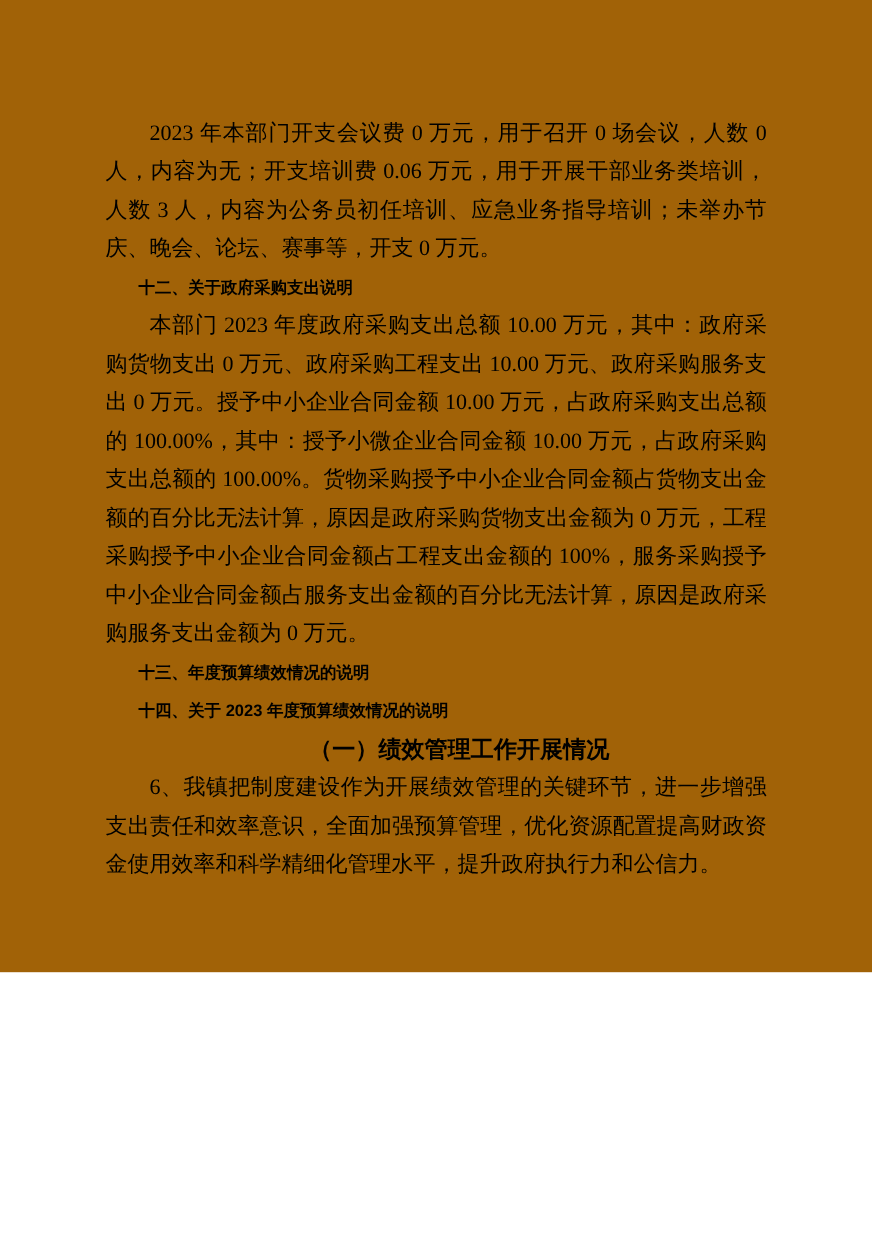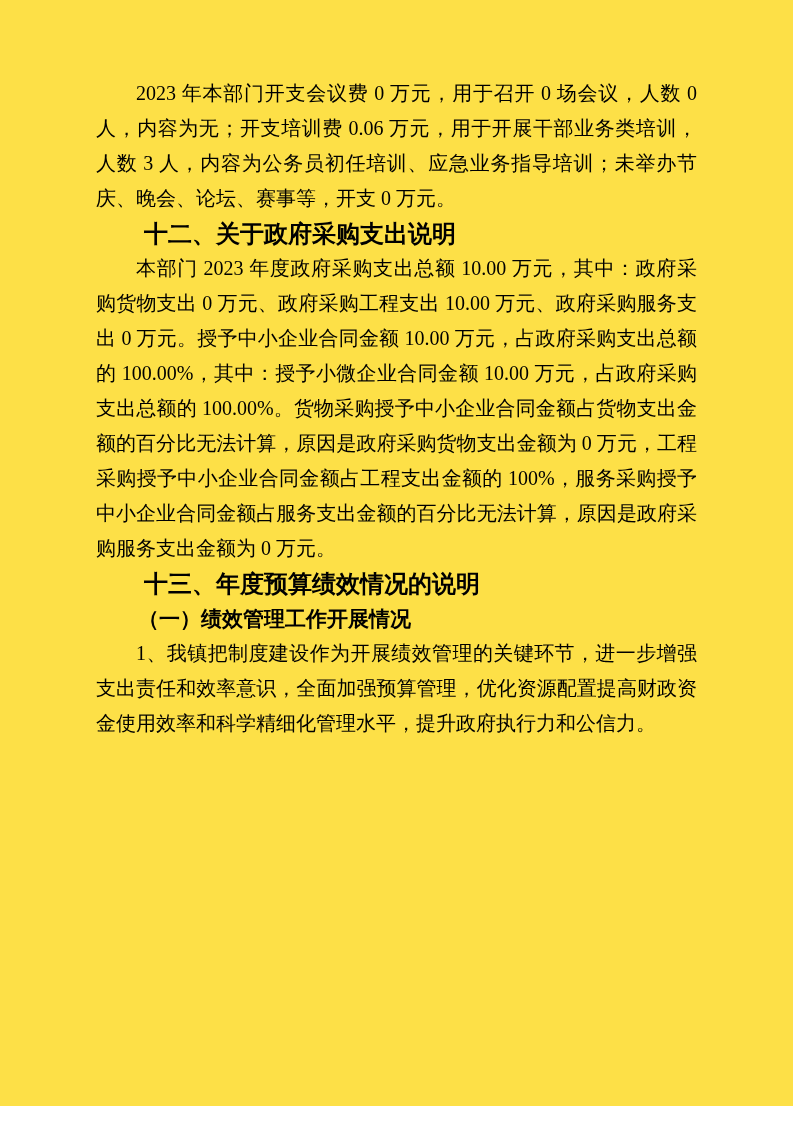--- a/index.html
+++ b/index.html
@@ -3,66 +3,68 @@
 <meta charset="utf-8">
 <style>
   html, body {
     margin: 0;
     padding: 0;
     background: #ffffff;
   }
   .page {
     position: relative;
     width: 793px;
-    height: 1106px;
+    height: 884px;
     box-sizing: border-box;
-    padding: 76px 96px 0 96px;
-    background: #fde047;
+    padding: 104px 96px 0 96px;
+    background: #a16207;
     overflow: hidden;
     color: #000000;
   }
   .para {
     margin: 0;
     font-family: "Liberation Serif", "DejaVu Serif", serif;
     font-size: 20px;
     line-height: 35px;
     color: #000000;
     text-align: justify;
     text-indent: 2em;
     word-break: break-all;
   }
   .heading {
     margin: 0;
     font-family: "Liberation Sans", "DejaVu Sans", sans-serif;
-    font-size: 24px;
+    font-size: 15px;
     line-height: 35px;
     font-weight: bold;
     color: #000000;
     text-indent: 2em;
   }
   .subheading {
     margin: 0;
     font-family: "Liberation Sans", "DejaVu Sans", sans-serif;
     font-size: 21px;
     line-height: 35px;
     font-weight: 600;
     color: #000000;
     text-indent: 2em;
+    text-align: center;
   }
 </style>
 </head>
 <body>
 
 <div class="page">
   <p class="para">2023 年本部门开支会议费 0 万元，用于召开 0 场会议，人数 0 人，内容为无；开支培训费 0.06 万元，用于开展干部业务类培训，人数 3 人，内容为公务员初任培训、应急业务指导培训；未举办节庆、晚会、论坛、赛事等，开支 0 万元。</p>
 
   <h2 class="heading">十二、关于政府采购支出说明</h2>
 
   <p class="para">本部门 2023 年度政府采购支出总额 10.00 万元，其中：政府采购货物支出 0 万元、政府采购工程支出 10.00 万元、政府采购服务支出 0 万元。授予中小企业合同金额 10.00 万元，占政府采购支出总额的 100.00%，其中：授予小微企业合同金额 10.00 万元，占政府采购支出总额的 100.00%。货物采购授予中小企业合同金额占货物支出金额的百分比无法计算，原因是政府采购货物支出金额为 0 万元，工程采购授予中小企业合同金额占工程支出金额的 100%，服务采购授予中小企业合同金额占服务支出金额的百分比无法计算，原因是政府采购服务支出金额为 0 万元。</p>
 
   <h2 class="heading">十三、年度预算绩效情况的说明</h2>
 
 
+  <h2 class="heading">十四、关于 2023 年度预算绩效情况的说明</h2>
 
   <h3 class="subheading">（一）绩效管理工作开展情况</h3>
 
-  <p class="para">1、我镇把制度建设作为开展绩效管理的关键环节，进一步增强支出责任和效率意识，全面加强预算管理，优化资源配置提高财政资金使用效率和科学精细化管理水平，提升政府执行力和公信力。</p>
+  <p class="para">6、我镇把制度建设作为开展绩效管理的关键环节，进一步增强支出责任和效率意识，全面加强预算管理，优化资源配置提高财政资金使用效率和科学精细化管理水平，提升政府执行力和公信力。</p>
 </div>
 
 </body></html>

